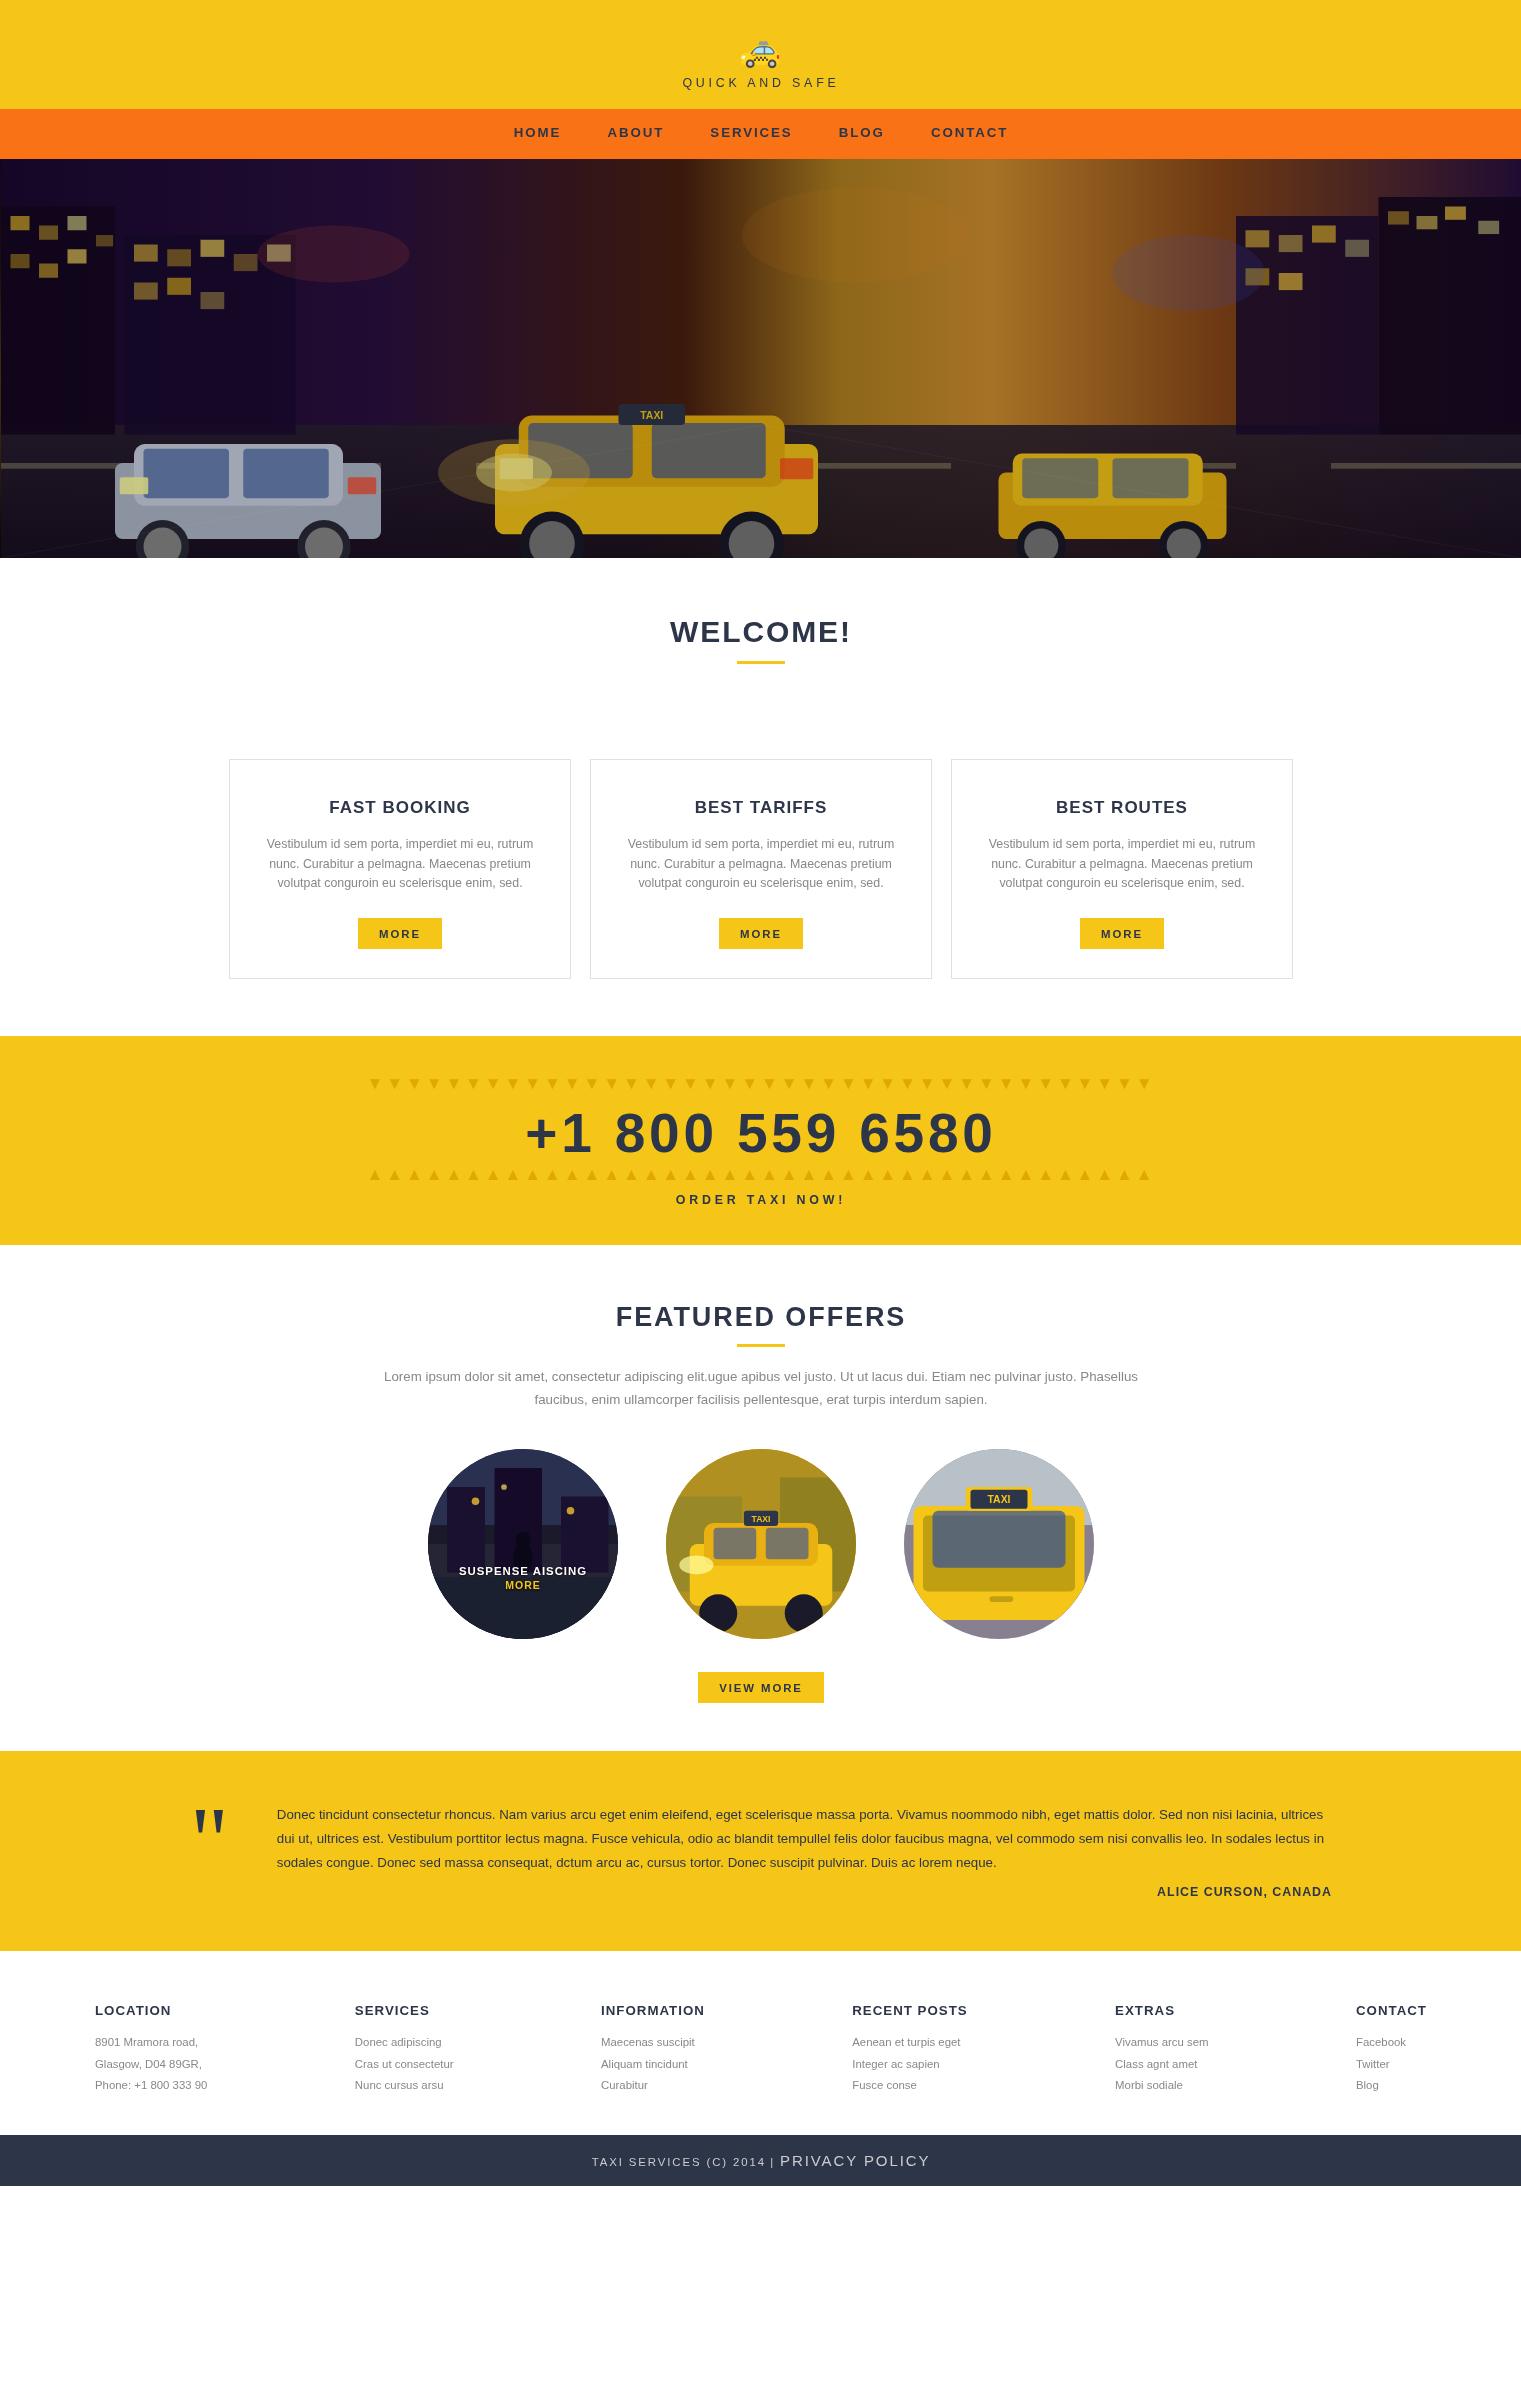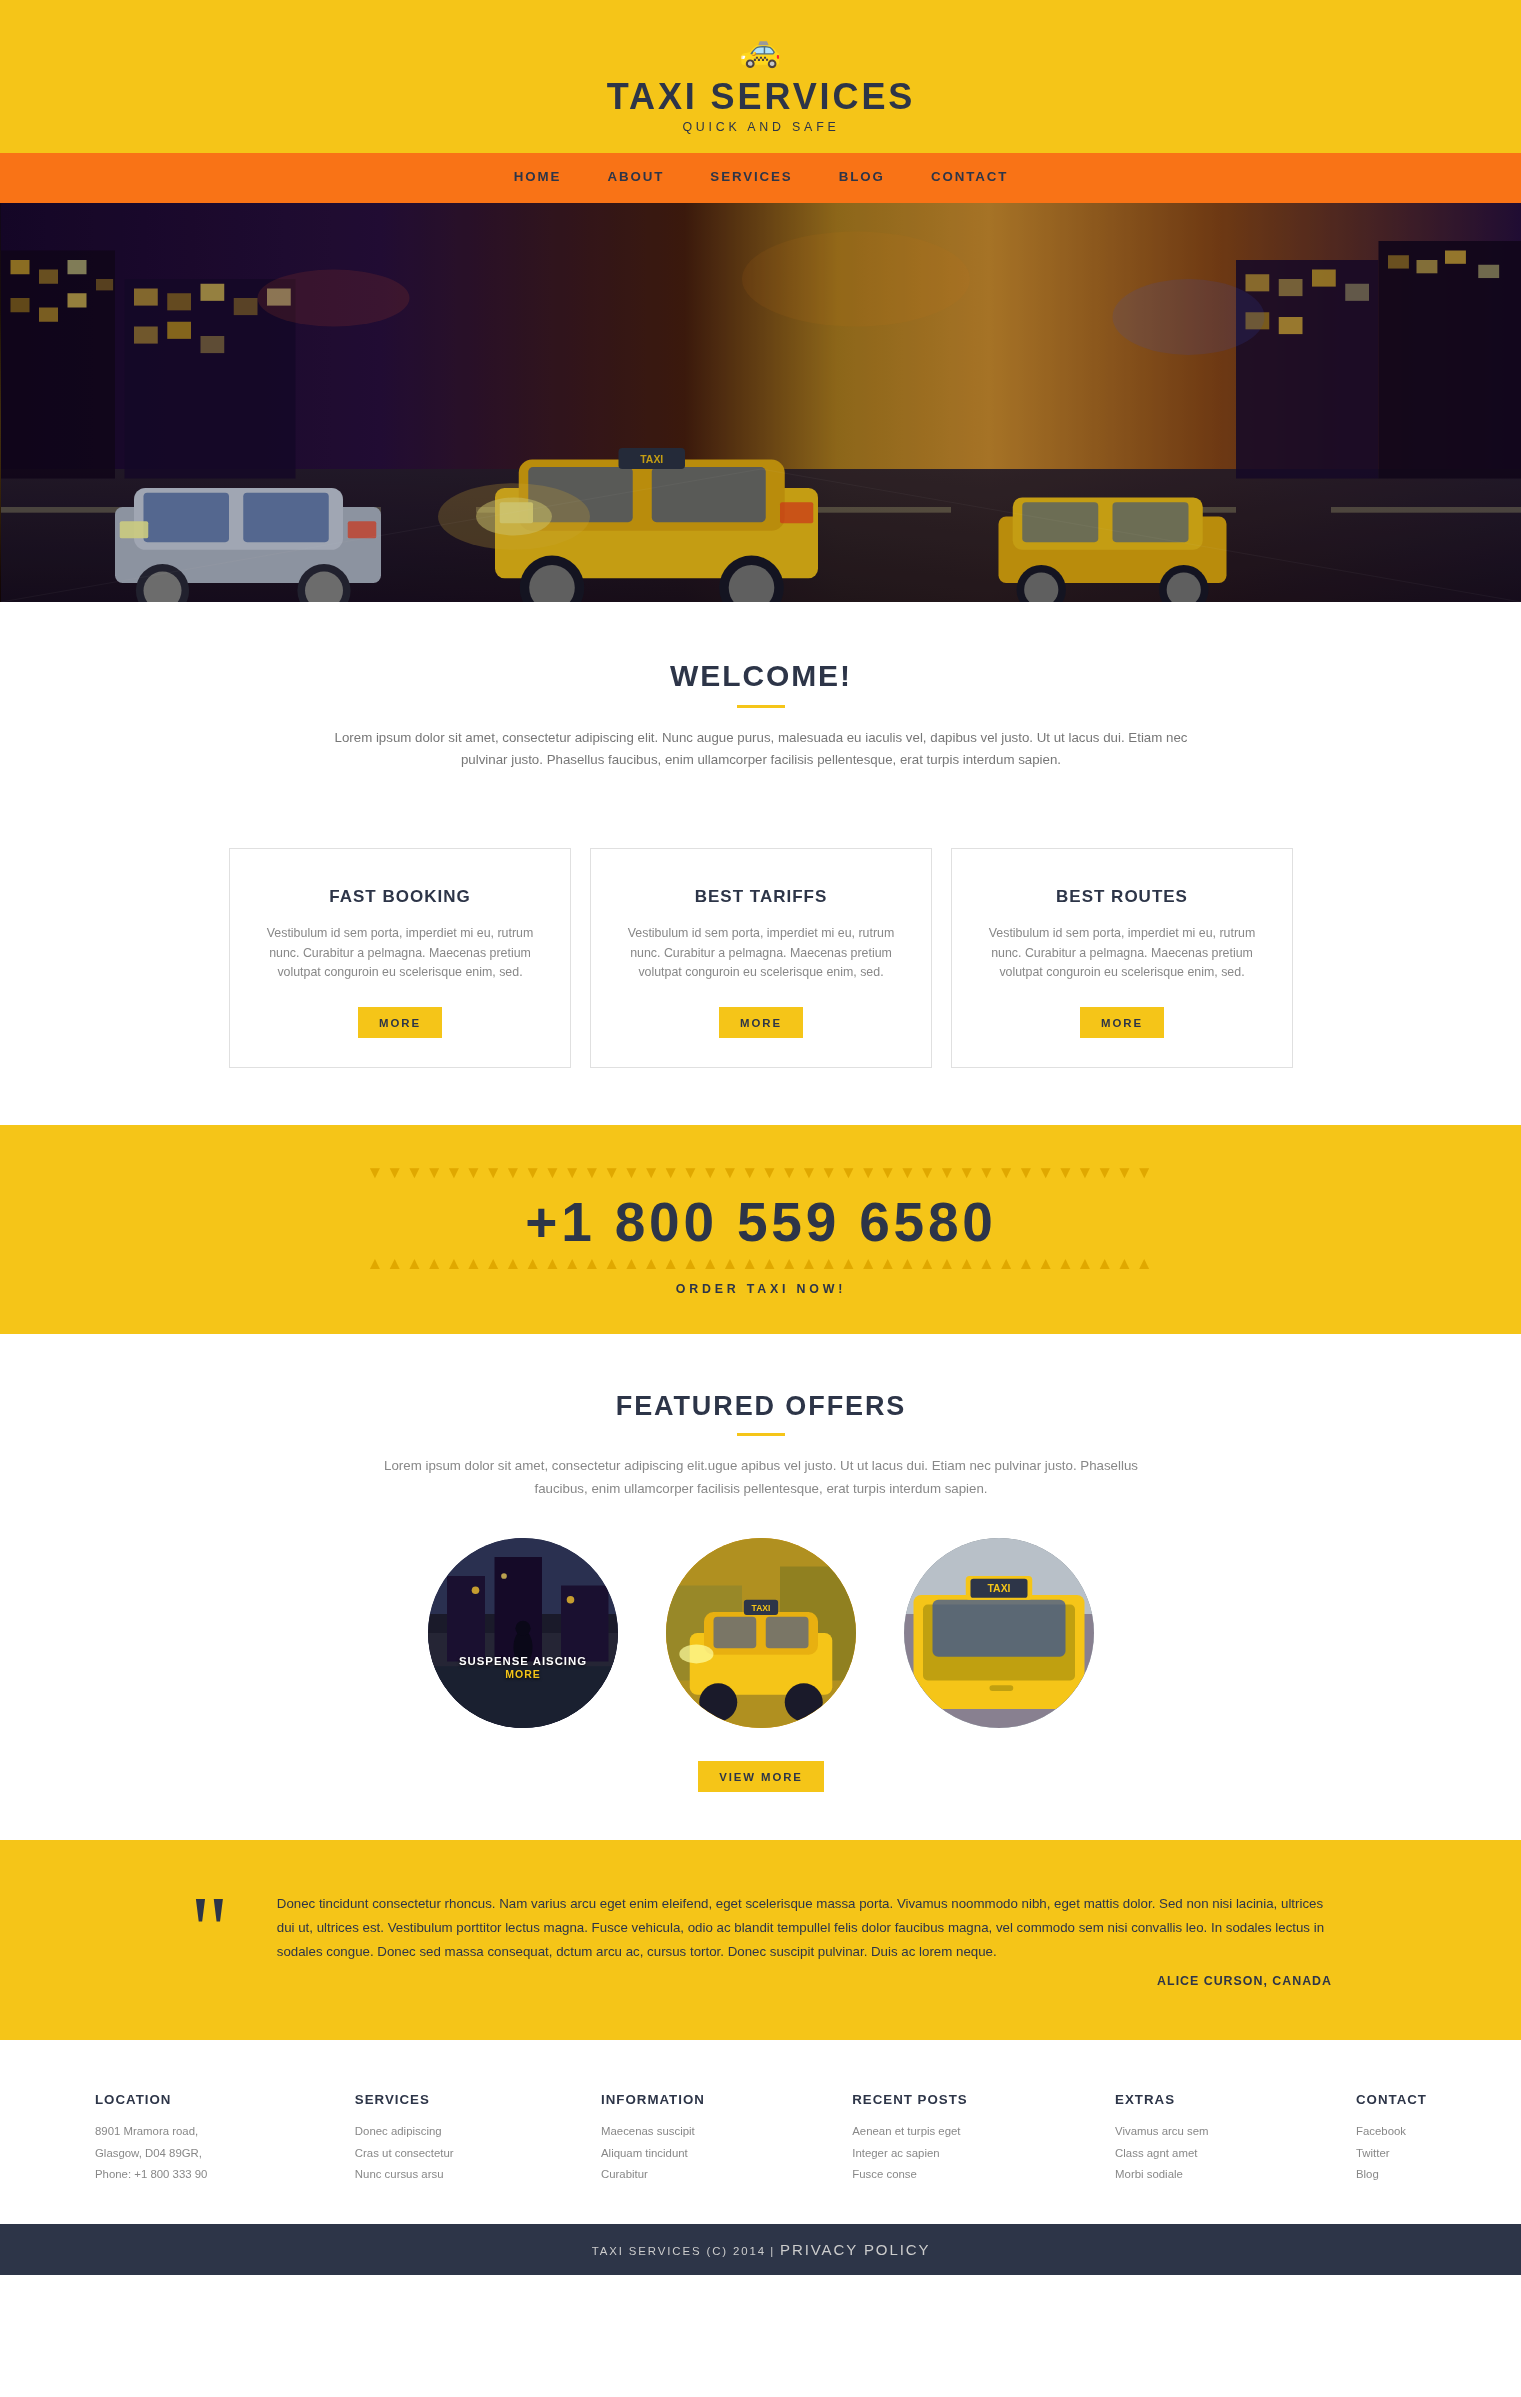--- a/index.html
+++ b/index.html
@@ -308,21 +308,20 @@
       font-size: 15px;
       letter-spacing: 1.9px;
       text-decoration: none;
     }
   </style>
 </head>
 <body>
 
 <header class="header">
   <span class="car-icon">🚕</span>
-  <div class="brand-title">TAXI SERVICES</div>
   <div class="brand-sub">QUICK AND SAFE</div>
 </header>
 
 <nav>
   <a href="#">HOME</a>
   <a href="#">ABOUT</a>
   <a href="#">SERVICES</a>
   <a href="#">BLOG</a>
   <a href="#">CONTACT</a>
 </nav>
@@ -448,21 +447,20 @@
     <line x1="0" y1="420" x2="800" y2="280" stroke="#ffffff" stroke-width="1" opacity="0.05"></line>
     <line x1="1600" y1="420" x2="800" y2="280" stroke="#ffffff" stroke-width="1" opacity="0.05"></line>
 
     <rect x="0" y="0" width="1600" height="420" fill="rgba(0,0,0,0.2)"></rect>
   </svg>
 </section>
 
 <section class="welcome-section">
   <h2>WELCOME!</h2>
   <div class="section-divider"></div>
-  <p>Lorem ipsum dolor sit amet, consectetur adipiscing elit. Nunc augue purus, malesuada eu iaculis vel, dapibus vel justo. Ut ut lacus dui. Etiam nec pulvinar justo. Phasellus faucibus, enim ullamcorper facilisis pellentesque, erat turpis interdum sapien.</p>
 </section>
 
 <section class="features-section">
   <div class="feature-card">
     <h3>FAST BOOKING</h3>
     <p>Vestibulum id sem porta, imperdiet mi eu, rutrum nunc. Curabitur a pelmagna. Maecenas pretium volutpat conguroin eu scelerisque enim, sed.</p>
     <button class="btn-more">MORE</button>
   </div>
   <div class="feature-card">
     <h3>BEST TARIFFS</h3>

